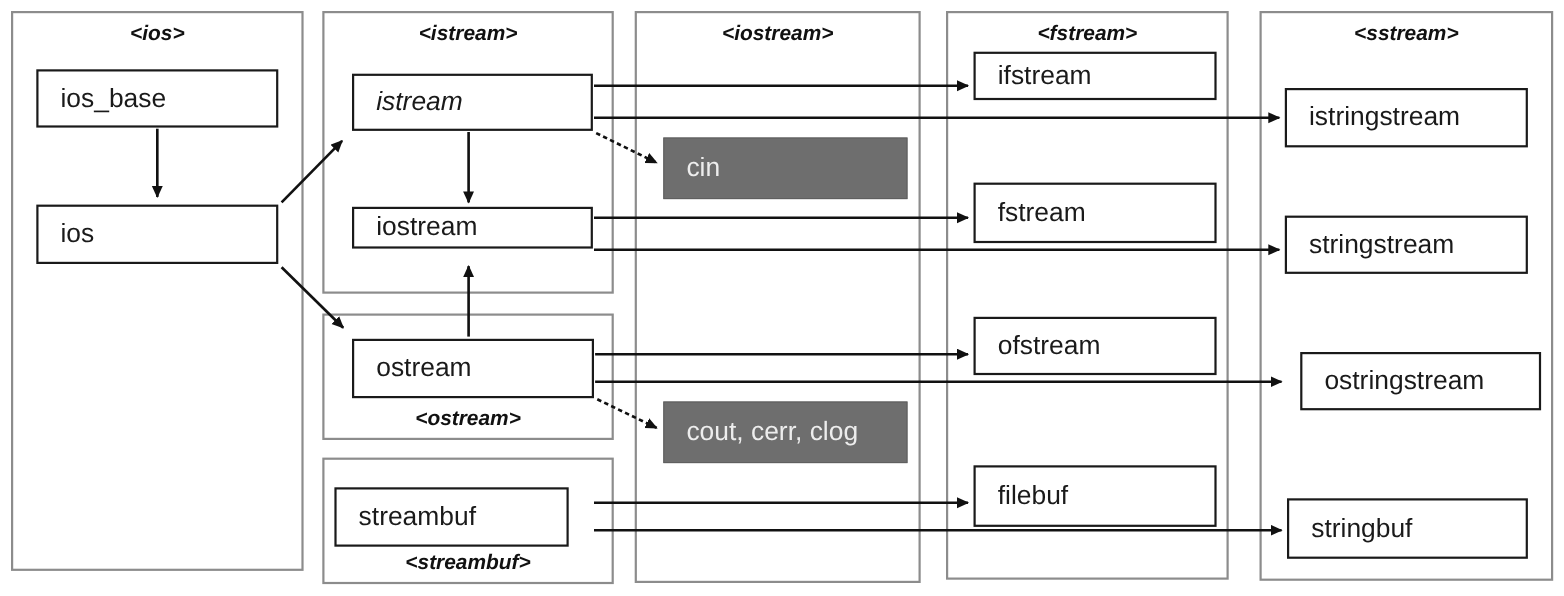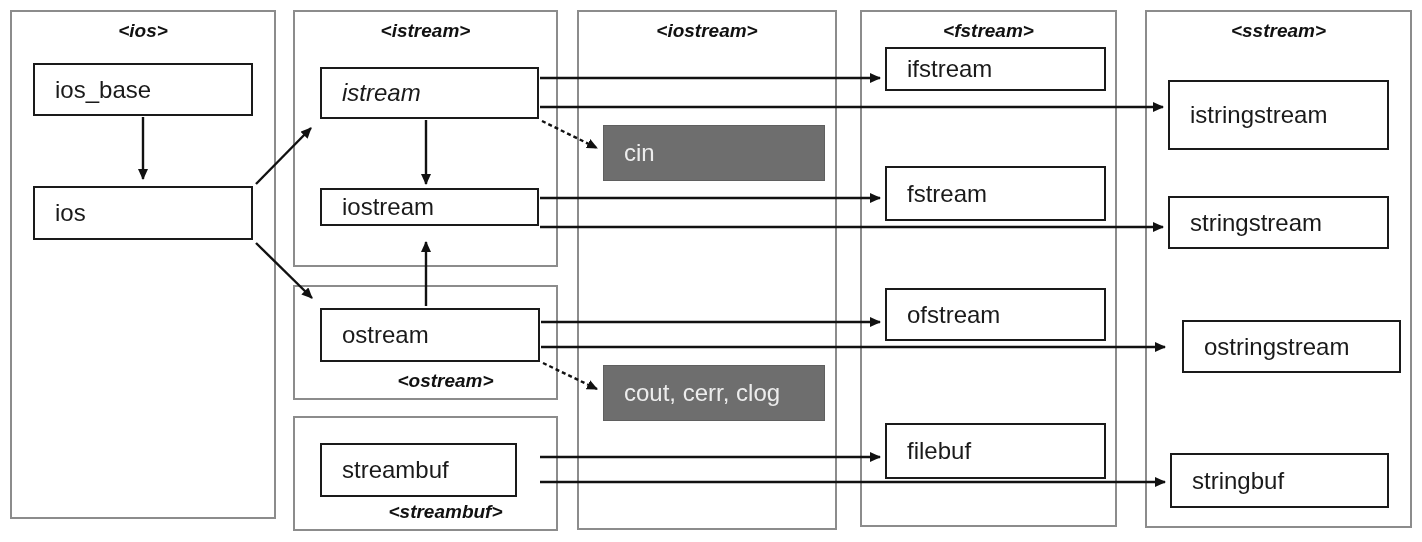--- a/index.html
+++ b/index.html
@@ -31,21 +31,20 @@
   }
   .container-footer-label {
     position: absolute;
     bottom: 6px;
     left: 0;
     width: 100%;
     text-align: center;
     font-weight: bold;
     font-size: 19px;
     color: #111111;
-    margin-left: 20px;
   }
   .cbox {
     position: absolute;
     box-sizing: border-box;
     border: 2px solid #1a1a1a;
     background: #ffffff;
     display: flex;
     align-items: center;
     padding-left: 20px;
     font-size: 24px;
@@ -101,31 +100,31 @@
   <div class="container" style="left:1145px; top:10px; width:267px; height:518px;">
     <div class="container-header">&lt;sstream&gt;</div>
   </div>
 
   <div class="cbox" style="left:33px; top:63px; width:220px; height:53px;">ios_base</div>
   <div class="cbox" style="left:33px; top:186px; width:220px; height:54px;">ios</div>
 
   <div class="cbox" style="left:320px; top:67px; width:219px; height:52px;font-style:italic;">istream</div>
   <div class="cbox" style="left:320px; top:188px; width:219px; height:38px;">iostream</div>
   <div class="cbox" style="left:320px; top:308px; width:220px; height:54px;">ostream</div>
-  <div class="cbox" style="left:320px; top:443px; width:197px; height:54px;">streambuf</div>
+  <div class="cbox" style="left:304px; top:443px; width:213px; height:54px;">streambuf</div>
 
   <div class="gbox" style="left:603px; top:125px; width:222px; height:56px;">cin</div>
   <div class="gbox" style="left:603px; top:365px; width:222px; height:56px;">cout, cerr, clog</div>
 
   <div class="cbox" style="left:885px; top:47px; width:221px; height:44px;">ifstream</div>
   <div class="cbox" style="left:885px; top:166px; width:221px; height:55px;">fstream</div>
   <div class="cbox" style="left:885px; top:288px; width:221px; height:53px;">ofstream</div>
   <div class="cbox" style="left:885px; top:423px; width:221px; height:56px;">filebuf</div>
 
-  <div class="cbox" style="left:1168px; top:80px; width:221px; height:70px;">istringstream</div>
+  <div class="cbox" style="left:1168px; top:80px; width:221px; height:54px;">istringstream</div>
   <div class="cbox" style="left:1168px; top:196px; width:221px; height:53px;">stringstream</div>
   <div class="cbox" style="left:1170px; top:320px; width:219px; height:53px;margin-left:12px;">ostringstream</div>
   <div class="cbox" style="left:1170px; top:453px; width:219px; height:55px;">stringbuf</div>
 
   <svg id="edges-svg" viewBox="0 0 1422 542" xmlns="http://www.w3.org/2000/svg">
     <defs>
       <marker id="arrowhead" markerUnits="userSpaceOnUse" markerWidth="13" markerHeight="11" refX="10" refY="5" orient="auto">
         <path d="M0,0 L11,5 L0,10 z" fill="#111111"></path>
       </marker>
     </defs>

